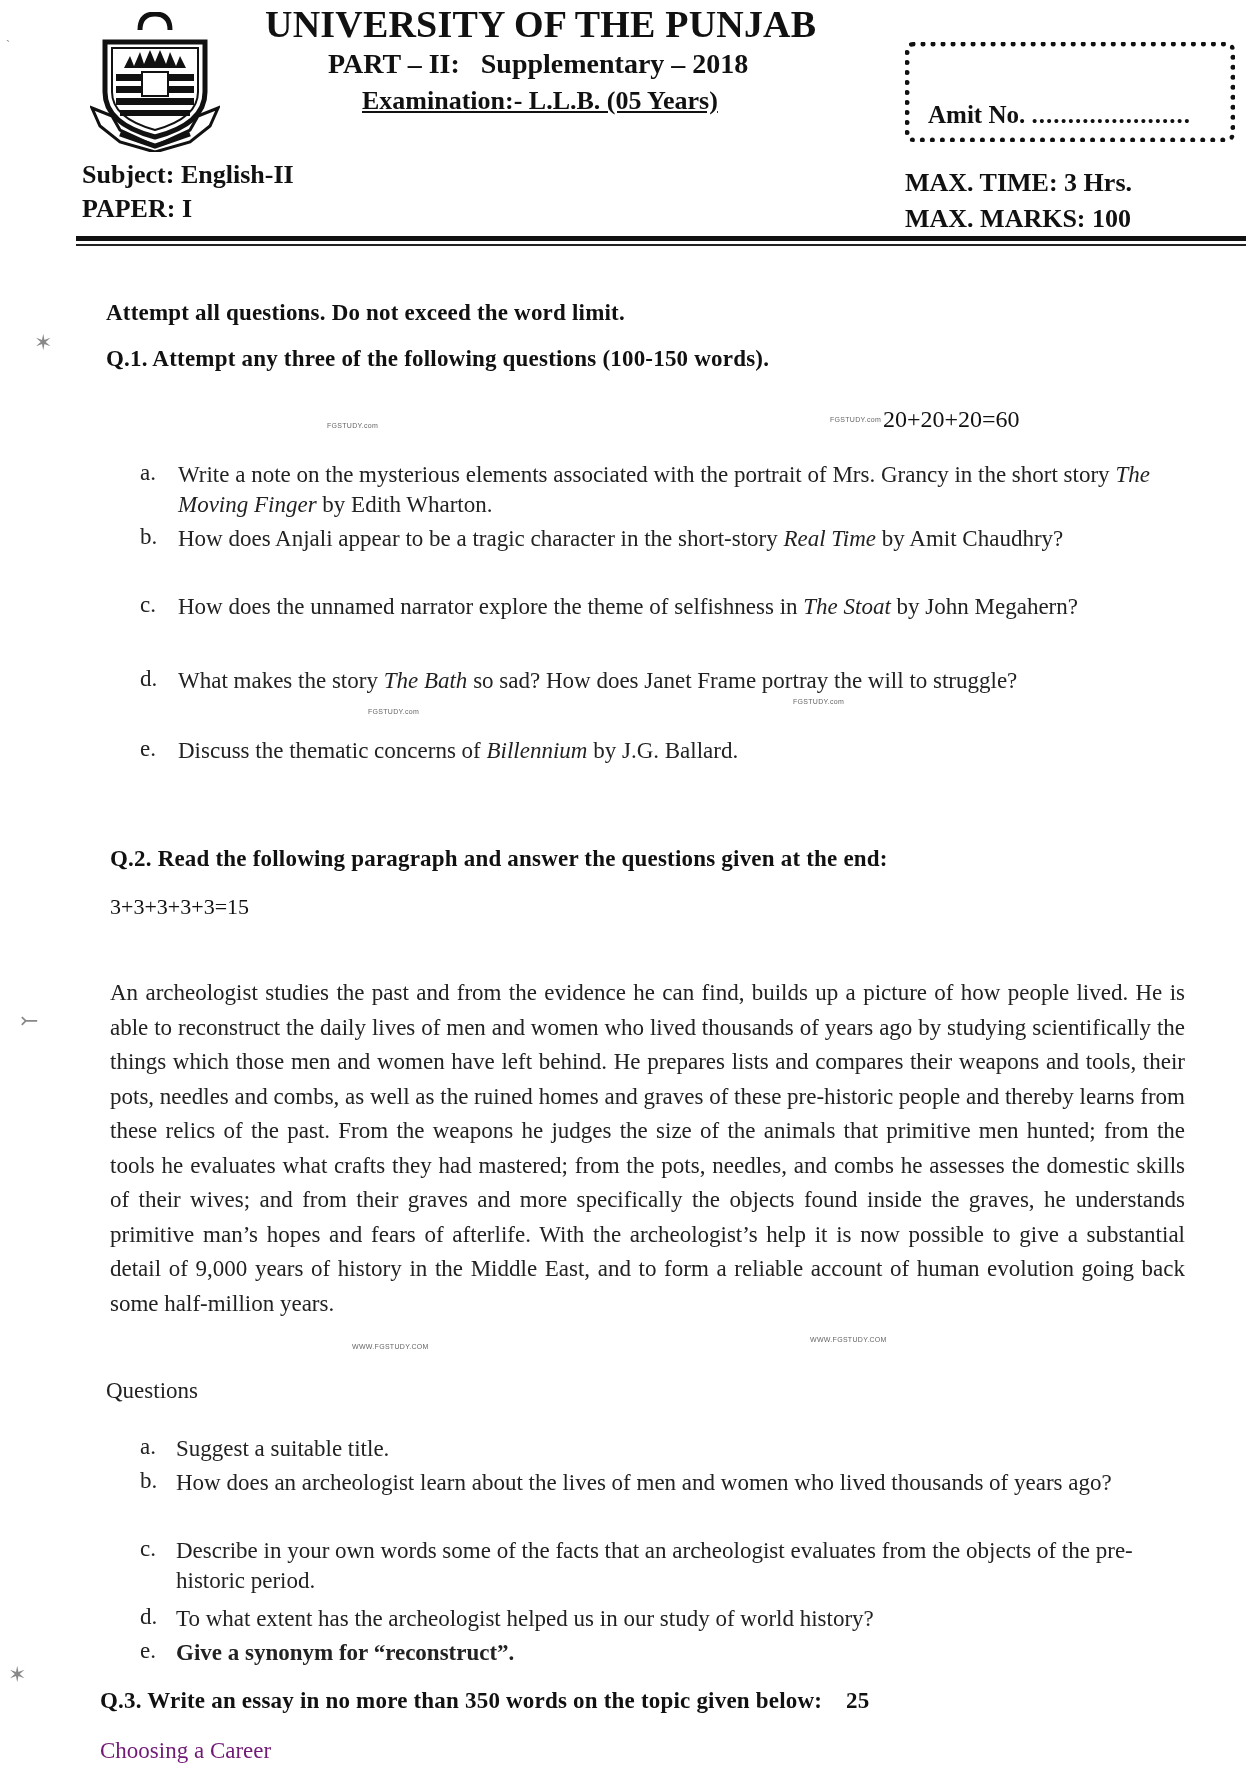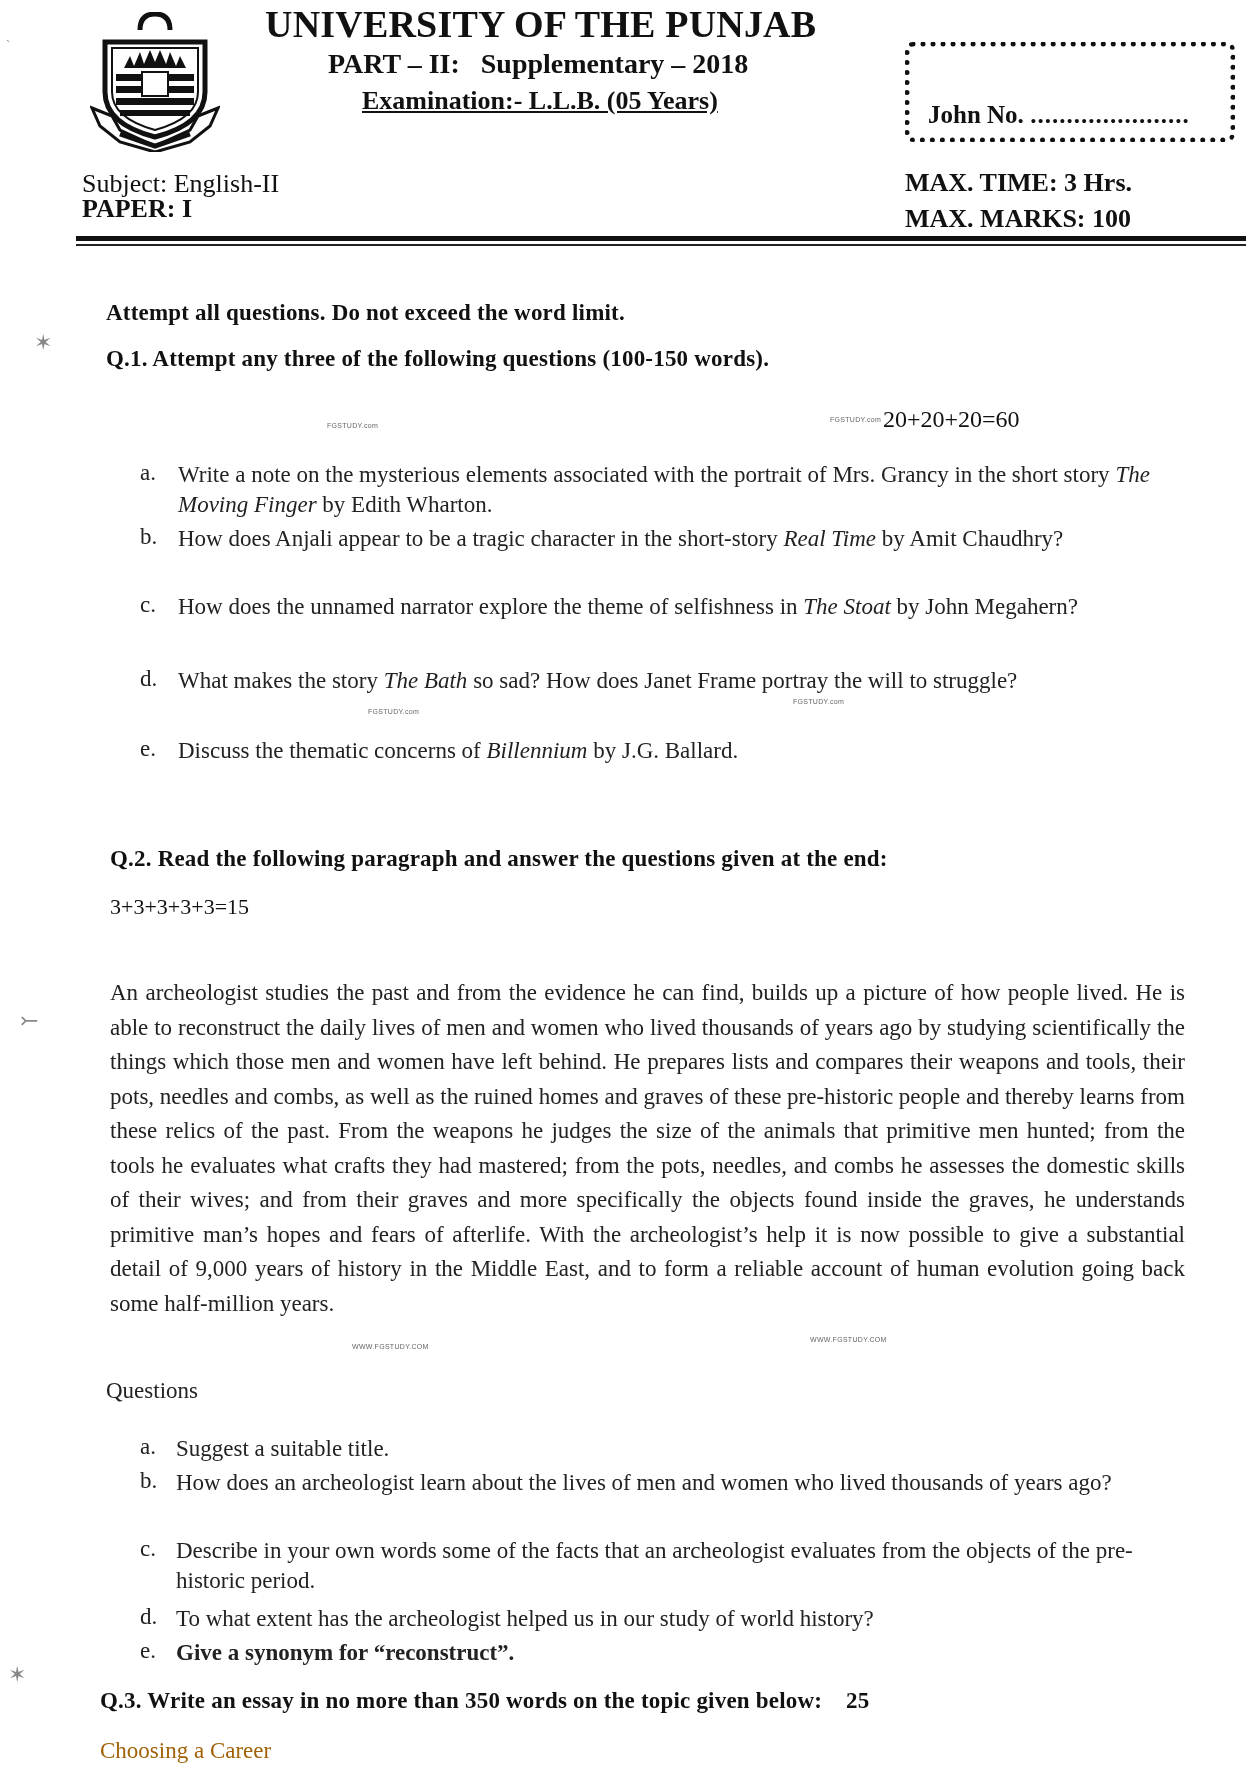--- a/index.html
+++ b/index.html
@@ -8,21 +8,21 @@
     font-family: "Liberation Serif", "DejaVu Serif", serif; color: #111;
   }
   .abs { position: absolute; }
 
   
   #logo { left: 90px; top: 12px; width: 130px; height: 140px; }
   #univ-title { left: 265px; top: 2px; font-size: 38px; font-weight: bold; letter-spacing: 0.2px; text-align: right; }
   #part-line { left: 328px; top: 48px; font-size: 28px; font-weight: bold; }
   #part-line .gap { display: inline-block; width: 14px; }
   #exam-line { left: 362px; top: 86px; font-size: 26px; font-weight: bold; text-decoration: underline; }
-  #subject { left: 82px; top: 169px; font-size: 26px; font-weight: normal; }
+  #subject { left: 82px; top: 160px; font-size: 26px; font-weight: bold; }
   #paper { left: 82px; top: 194px; font-size: 26px; font-weight: bold; }
 
   #roll-box {
     left: 905px; top: 42px; width: 330px; height: 100px;
     border: 5px dotted #111; border-radius: 8px; box-sizing: border-box;
   }
   #roll-label { position: absolute; left: 18px; bottom: 8px; font-size: 25px; font-weight: bold; }
   #roll-dots { font-weight: bold; letter-spacing: 1px; }
 
   #max-time { left: 905px; top: 168px; font-size: 26px; font-weight: bold; }
@@ -67,21 +67,21 @@
   <span>PART – II:</span><span class="gap"></span>
   <span>Supplementary – 2018</span>
 </div>
 <div class="abs" id="exam-line">Examination:- L.L.B. (05 Years)</div>
 
 <div class="abs" id="subject">Subject: English-II</div>
 <div class="abs" id="paper">PAPER: I</div>
 
 <div class="abs" id="roll-box">
   <div id="roll-label">
-    <span>John No.</span>
+    <span>Amit No.</span>
     <span id="roll-dots">......................</span>
   </div>
 </div>
 
 <div class="abs" id="max-time">MAX. TIME: 3 Hrs.</div>
 <div class="abs" id="max-marks">MAX. MARKS: 100</div>
 
 <div class="abs" id="rule-thick"></div>
 <div class="abs" id="rule-thin"></div>
 
@@ -147,13 +147,13 @@
 </div>
 <div class="item" style="left:140px; top:1638px;">
   <span class="lbl">e.</span>
   <span class="txt" style="left:36px; width:980px;font-weight:bold;">Give a synonym for “reconstruct”.</span>
 </div>
 
 <div class="line q-head" style="left:100px; top:1688px;">
   <span>Q.3. Write an essay in no more than 350 words on the topic given below:</span>
   <span style="margin-left:18px;">25</span>
 </div>
-<div class="line" style="left:100px; top:1738px; color:#a16207;">Choosing a Career</div>
+<div class="line" style="left:100px; top:1738px; color:#701a75;">Choosing a Career</div>
 
 </body></html>

